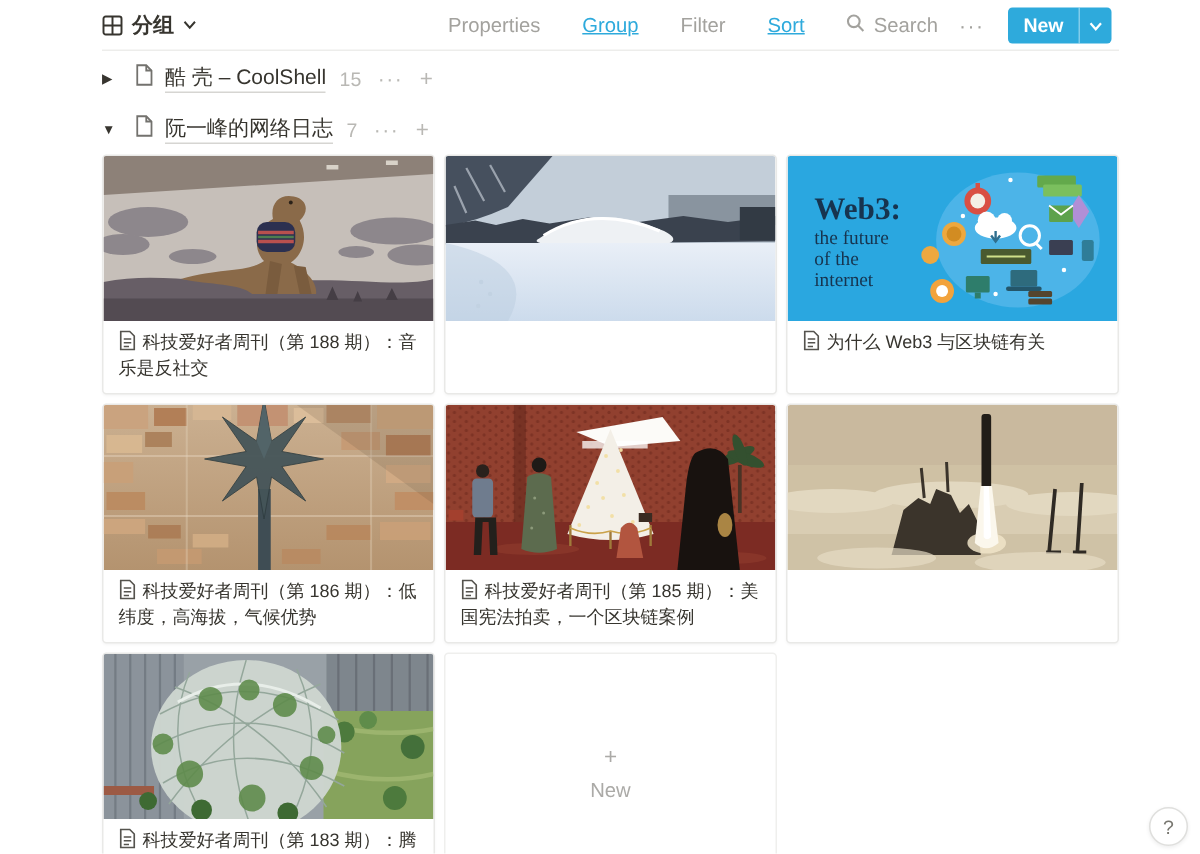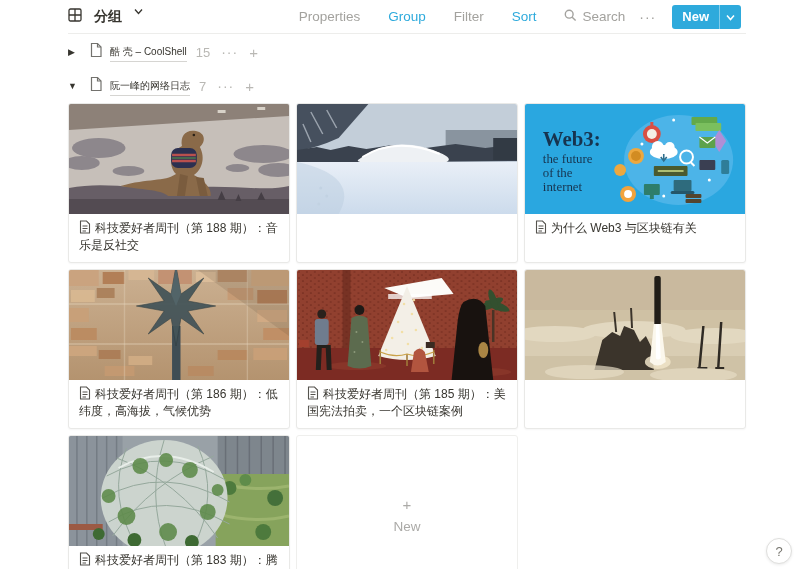--- a/index.html
+++ b/index.html
@@ -2,38 +2,38 @@
 <html style="--accent: #2EAADC; --text: #37352F; --muted: #A3A29E; --border: #E9E9E7; --web3-blue: #2AA7E0;"><head>
 <meta charset="utf-8">
 <style>
   html,body{margin:0;padding:0;width:800px;height:569px;overflow:hidden;background:#fff;
     font-family:"Liberation Sans","DejaVu Sans",sans-serif;color:var(--text,#37352F);}
   *{box-sizing:border-box;}
   button{font-family:inherit;background:none;border:0;padding:0;cursor:pointer;}
 
   
   .toolbar{display:flex;align-items:center;height:33px;padding:0 59px 0 68px;}
-  .view-switcher{display:flex;gap:12px;font-size:14px;font-weight:700;color:var(--text,#37352F);}
+  .view-switcher{display:flex;align-items:center;gap:6px;font-size:14px;font-weight:700;color:var(--text,#37352F);}
   .view-switcher svg{display:block;}
   .tb-spacer{flex:1;}
   .tb-btn{font-size:13.5px;color:var(--muted,#A3A29E);margin-left:28px;display:flex;align-items:center;gap:5px;}
-  .tb-btn.active{color:var(--accent,#2EAADC);}
+  .tb-btn.active{color:var(--accent,#2EAADC);text-decoration:underline;}
   .tb-more{letter-spacing:1px;margin-left:14px;font-size:14px;}
   .new-split{display:flex;align-items:stretch;margin-left:16px;height:24px;border-radius:3px;overflow:hidden;background:var(--accent,#2EAADC);}
   .new-main{color:#fff;font-size:13px;font-weight:700;padding:0 10px;}
   .new-caret{width:22px;display:flex;align-items:center;justify-content:center;border-left:1px solid rgba(255,255,255,.4);}
   .divider{height:1px;background:#EDEDEB;margin:0 54px 0 68px;}
 
   
   .content{padding:0 54px 0 68px;}
   .group-row{display:flex;align-items:center;height:24px;gap:7px;}
   .group-row.first{margin-top:6px;}
   .group-row.second{margin-top:10px;}
   .toggle{width:14px;font-size:9px;color:#37352F;text-align:left;}
-  .group-title{font-size:10px;font-weight:500;color:var(--text,#37352F);border-bottom:1px solid #D6D5D2;line-height:19px;}
+  .group-title{font-size:14px;font-weight:500;color:var(--text,#37352F);border-bottom:1px solid #D6D5D2;line-height:19px;}
   .group-count{font-size:13px;color:#B9B8B4;margin-left:2px;}
   .group-more{font-size:14px;color:#B9B8B4;letter-spacing:1px;margin-left:4px;}
   .group-add{font-size:15px;color:#B9B8B4;margin-left:4px;}
 
   .gallery{margin-top:5px;display:grid;grid-template-columns:repeat(3,1fr);gap:6px;}
   .card{border:1px solid var(--border,#E9E9E7);border-radius:3px;background:#fff;overflow:hidden;
         box-shadow:0 1px 2px rgba(15,15,15,.04);display:flex;flex-direction:column;cursor:pointer;}
   .cover{height:110px;flex:none;}
   .cover svg{display:block;width:100%;height:110px;}
   .caption{padding:6px 10px 8px;font-size:12px;line-height:17px;color:var(--text,#37352F);min-height:46px;flex:1;}

